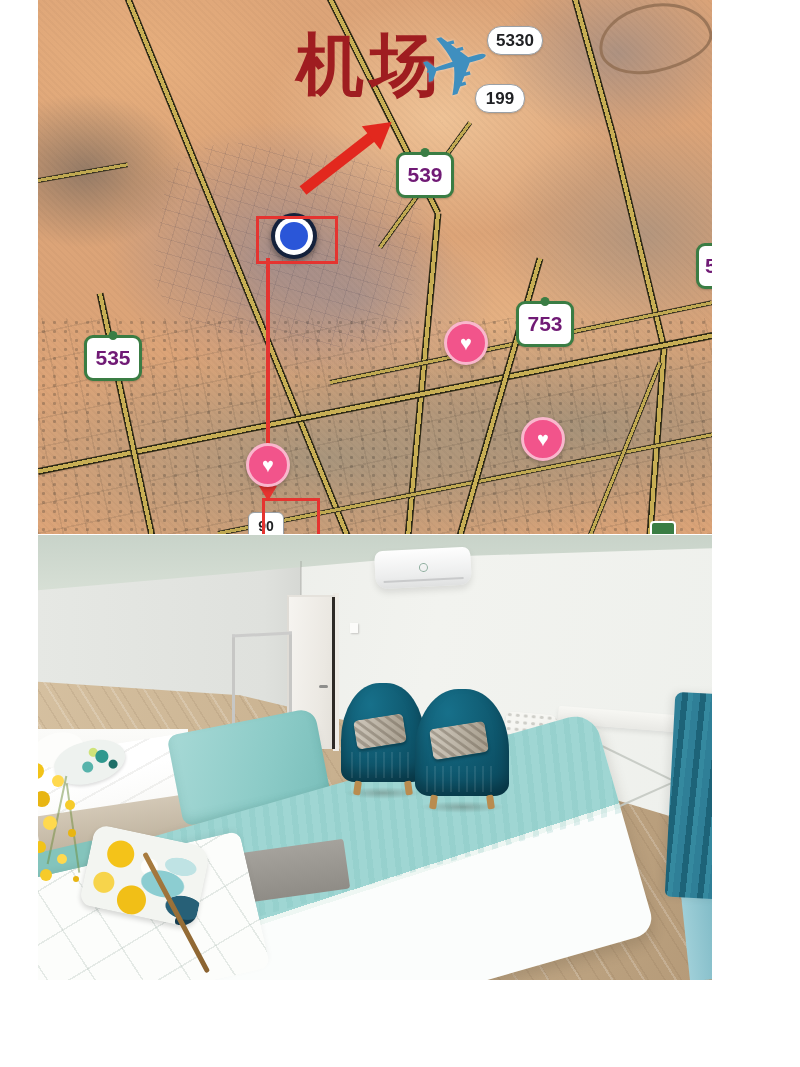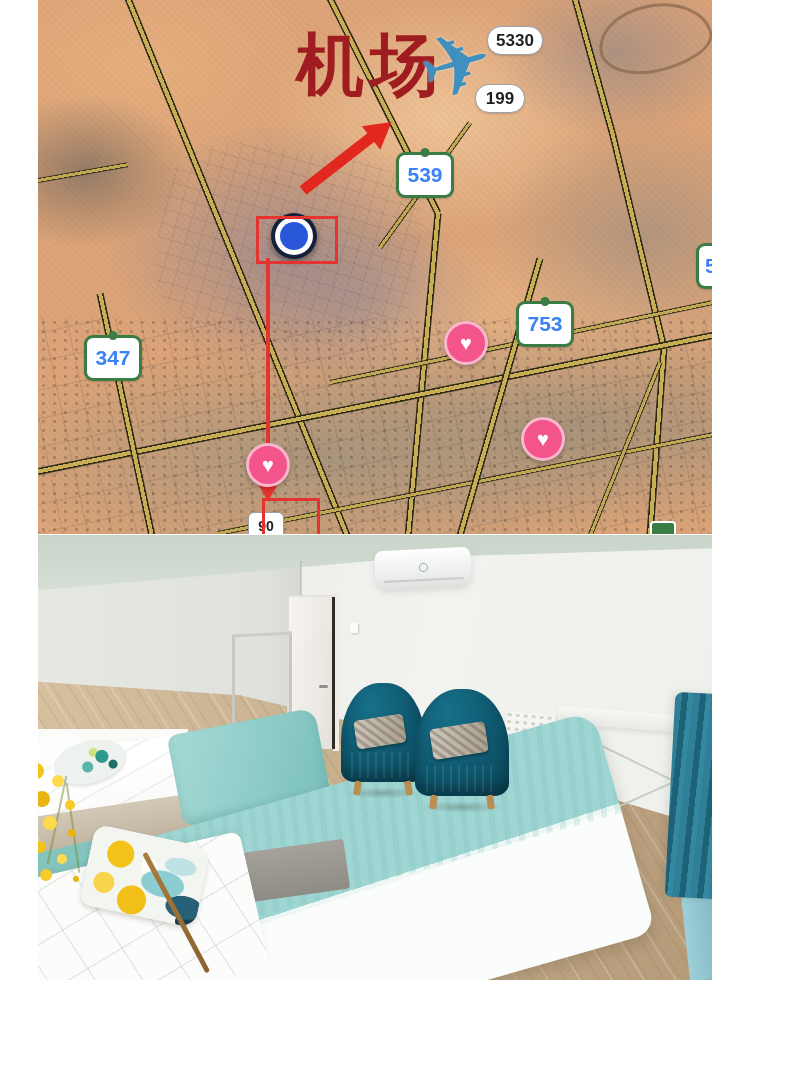--- a/index.html
+++ b/index.html
@@ -49,21 +49,21 @@
   .r5{left:180px;top:531px;width:504px;transform:rotate(-11.3deg);}
   .r6{left:292px;top:380px;width:390px;transform:rotate(-11.8deg);}
   .r7{left:502px;top:255px;width:289px;transform:rotate(106.1deg);}
   .r8{left:62px;top:290px;width:249px;transform:rotate(77.9deg);}
   .r9{left:0;top:178px;width:91px;transform:rotate(-10deg);}
   .r10{left:622px;top:360px;width:187px;transform:rotate(112deg);}
   .r12{left:342px;top:245px;width:154px;transform:rotate(-54.2deg);}
 
   .shield{position:absolute;width:52px;height:40px;background:#fff;border:3px solid #3a7d44;
     border-radius:9px;display:flex;align-items:center;justify-content:center;
-    font-size:21px;font-weight:700;color:#3b82f6;z-index:3;box-shadow:0 1px 2px rgba(0,0,0,.2);}
+    font-size:21px;font-weight:700;color:#701a75;z-index:3;box-shadow:0 1px 2px rgba(0,0,0,.2);}
   .shield::before{content:"";position:absolute;top:-7px;left:50%;transform:translateX(-50%);
     width:9px;height:9px;background:#3a7d44;border-radius:50%;}
   .s539{left:358px;top:152px;} .s537{left:478px;top:301px;} .s535{left:46px;top:335px;}
   .s5x{left:658px;top:243px;justify-content:flex-start;padding-left:6px;}
 
   .pill{position:absolute;background:#fff;border:1.5px solid #9aa0a6;border-radius:14px;
     color:#202124;font-size:17px;font-weight:600;display:flex;align-items:center;
     justify-content:center;z-index:3;box-shadow:0 1px 2px rgba(0,0,0,.15);}
   .p5330{left:449px;top:26px;width:54px;height:27px;text-align:center;}
   .p333{left:437px;top:84px;width:48px;height:27px;}
@@ -274,21 +274,21 @@
     <div class="road thin r12"></div>
 
     <div class="airport-label">机场</div>
     <div class="plane">✈</div>
     <div class="red-arrow"></div>
 
     <div class="pill p5330">5330</div>
     <div class="pill p333">199</div>
     <div class="shield s539">539</div>
     <div class="shield s537">753</div>
-    <div class="shield s535">347</div>
+    <div class="shield s535">535</div>
     <div class="shield s5x">5</div>
 
     <div class="marker"></div>
     <div class="marker-box"></div>
     <div class="route-line"></div>
     <div class="route-arrowhead"></div>
     <div class="dest-box"></div>
     <div class="pill p80">90</div>
     <div class="mini-green"></div>
 

